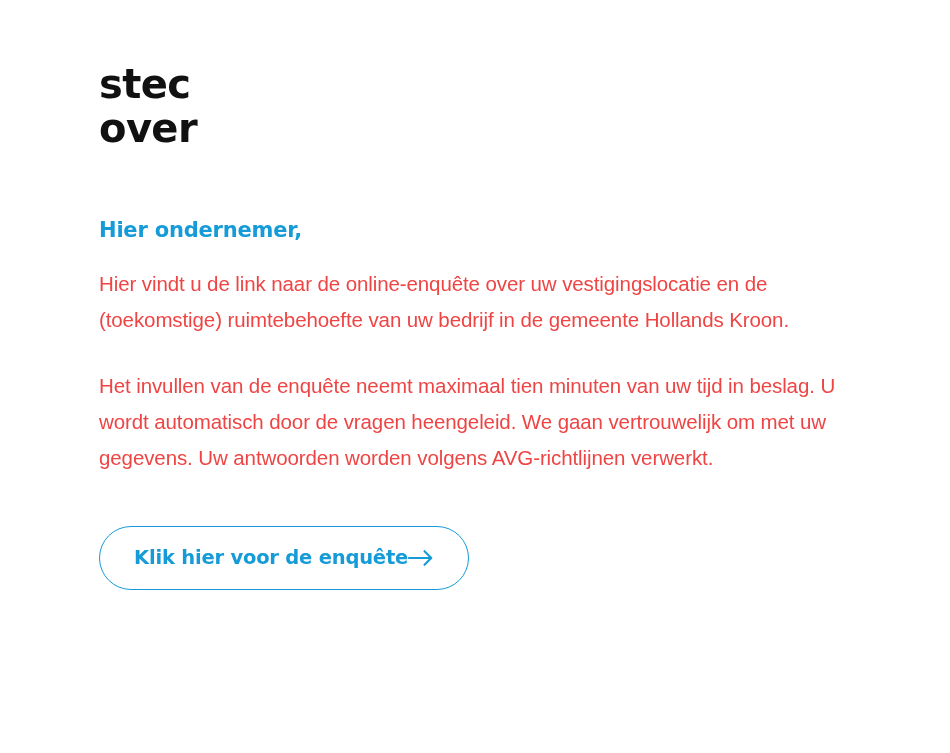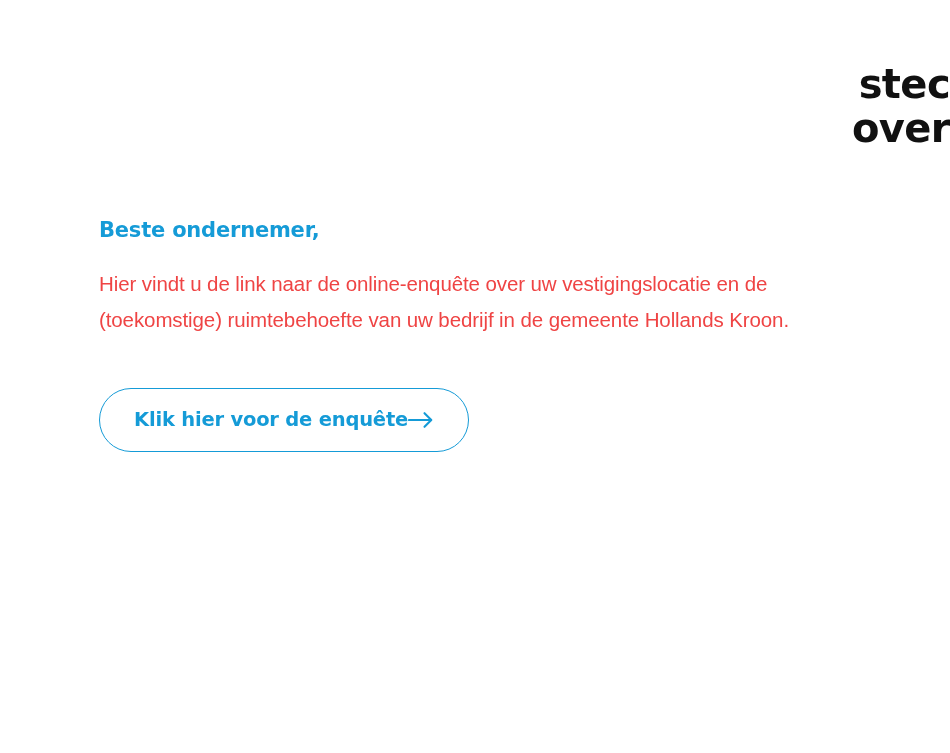--- a/index.html
+++ b/index.html
@@ -25,21 +25,20 @@
 
   
   .logo {
     font-family: "DejaVu Sans", sans-serif;
     font-weight: 700;
     font-size: 40px;
     line-height: 44px;
     letter-spacing: -0.6px;
     color: #111111;
     margin: 0 0 0 0;
-    text-align: right;
   }
   .logo-line {
     display: block;
   }
 
   
   .content {
     margin-top: 66px;
     width: 770px;
   }
@@ -106,24 +105,25 @@
 
 <div class="page">
 
   <div class="logo">
     <span class="logo-line">stec</span>
     <span class="logo-line">over</span>
   </div>
 
   <div class="content">
 
-    <p class="salutation">Beste ondernemer,</p>
+    <p class="salutation">Hier ondernemer,</p>
 
     <p class="paragraph">Hier vindt u de link naar de online-enquête over uw vestigingslocatie en de (toekomstige) ruimtebehoefte van uw bedrijf in de gemeente Hollands Kroon.</p>
 
+    <p class="paragraph">Het invullen van de enquête neemt maximaal tien minuten van uw tijd in beslag. U wordt automatisch door de vragen heengeleid. We gaan vertrouwelijk om met uw gegevens. Uw antwoorden worden volgens AVG-richtlijnen verwerkt.</p>
 
     <div class="cta-wrap">
       <a class="cta-button" href="#">
         <span class="cta-label">Klik hier voor de enquête</span>
         <span class="cta-arrow">
           <svg width="26" height="18" viewBox="0 0 26 18" fill="none" aria-hidden="true">
             <path d="M1 9 H23" stroke="currentColor" stroke-width="2.1" stroke-linecap="round"></path>
             <path d="M16.5 2.2 L23.3 9 L16.5 15.8" stroke="currentColor" stroke-width="2.1" stroke-linecap="round" stroke-linejoin="round" fill="none"></path>
           </svg>
         </span>

